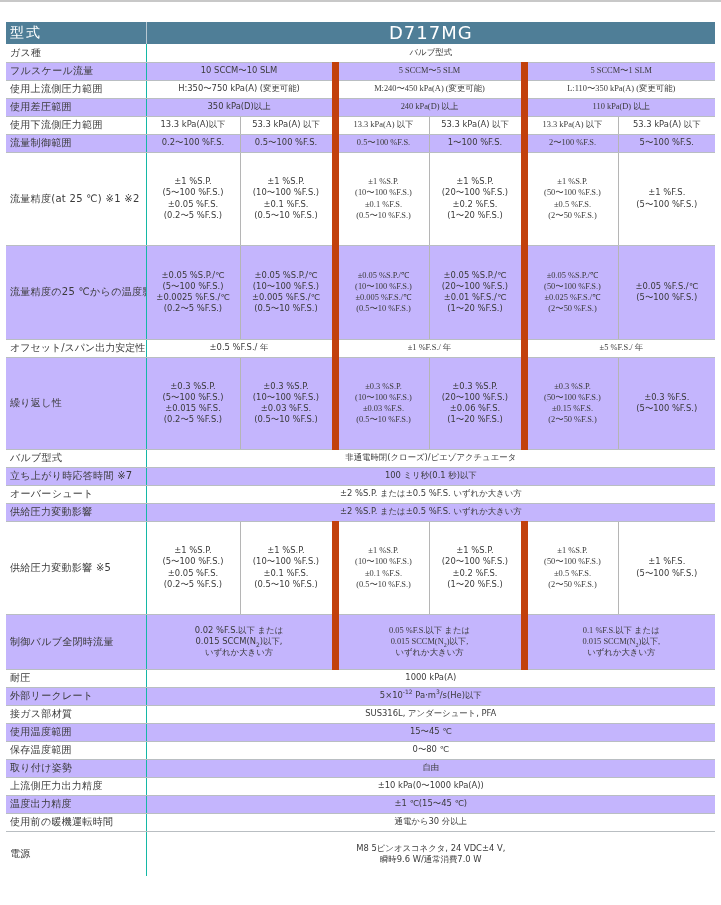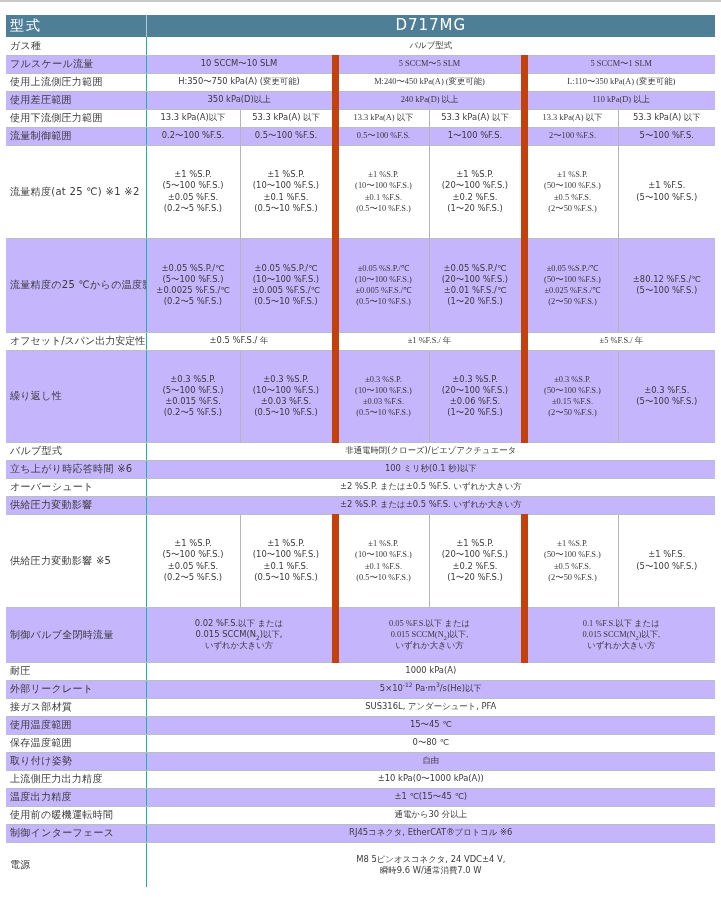--- a/index.html
+++ b/index.html
@@ -1,26 +1,26 @@
 <!DOCTYPE html>
 <html><head>
 <meta charset="utf-8">
 <style>
   html, body { margin:0; padding:0; background:#ffffff; }
   body { width:721px; height:905px; overflow:hidden; font-family:"DejaVu Sans", sans-serif; color:#3a3a3a; }
   .topline { position:absolute; left:0; top:0; width:721px; height:2px; background:#c8c8c8; }
-  table.spec { position:absolute; left:6px; top:15px; width:709px; border-collapse:collapse; table-layout:fixed; font-size:8.4px; }
+  table.spec { position:absolute; left:6px; top:22px; width:709px; border-collapse:collapse; table-layout:fixed; font-size:8.4px; }
   table.spec td { border-bottom:1px solid #b9bec2; text-align:center; vertical-align:middle; padding:0 2px; line-height:11.2px; white-space:nowrap; overflow:hidden; }
   table.spec td.lbl { text-align:left; padding-left:4px; border-right:1px solid #14b8a6; font-size:10px; letter-spacing:0.3px; }
   table.spec td.sep { border-left:7px solid #c2410c;font-family:Liberation Serif, serif; }
   table.spec td.sub { border-left:1.5px solid #b5b5b5; }
   tr.shade td { background:#c4b5fd; }
   tr.head td { background:#4f7e97; color:#ffffff; border-bottom:none; font-size:13px; height:22px; }
   tr.head td.lbl { font-size:14px; letter-spacing:2px; border-right:1px solid #b8c8d2; }
-  tr.head td.model { font-size:15px; letter-spacing:1px; text-align:center; }
+  tr.head td.model { font-size:18px; letter-spacing:1px; text-align:center; }
   .r19 { height:18px; }
   .r45 { height:44px;margin-top:8px; }
   .r56 { height:55px; }
   .r94 { height:93px; }
   .r95 { height:94px; }
   sub,sup { font-size:6px; line-height:0; }
 </style>
 </head>
 <body>
 
@@ -153,21 +153,21 @@
           <div>±0.01 %F.S./℃</div>
           <div>(1〜20 %F.S.)</div>
         </td>
     <td class="sep">
           <div>±0.05 %S.P./℃</div>
           <div>(50〜100 %F.S.)</div>
           <div>±0.025 %F.S./℃</div>
           <div>(2〜50 %F.S.)</div>
         </td>
     <td class="sub">
-          <div>±80.12 %F.S./℃</div>
+          <div>±0.05 %F.S./℃</div>
           <div>(5〜100 %F.S.)</div>
         </td>
   </tr>
 
   <tr class="r19">
     <td class="lbl" style="letter-spacing:0">オフセット/スパン出力安定性※3</td>
     <td colspan="2">±0.5 %F.S./ 年</td>
     <td colspan="2" class="sep">±1 %F.S./ 年</td>
     <td colspan="2" class="sep">±5 %F.S./ 年</td>
   </tr>
@@ -208,21 +208,21 @@
           <div>±0.3 %F.S.</div>
           <div>(5〜100 %F.S.)</div>
         </td>
   </tr>
 
   <tr class="r19">
     <td class="lbl">バルブ型式</td>
     <td colspan="6">非通電時閉(クローズ)/ピエゾアクチュエータ</td>
   </tr>
   <tr class="r19 shade">
-    <td class="lbl">立ち上がり時応答時間 ※6</td>
+    <td class="lbl">立ち上がり時応答時間 ※7</td>
     <td colspan="6">100 ミリ秒(0.1 秒)以下</td>
   </tr>
   <tr class="r19">
     <td class="lbl">オーバーシュート</td>
     <td colspan="6">±2 %S.P. または±0.5 %F.S. いずれか大きい方</td>
   </tr>
   <tr class="r19 shade">
     <td class="lbl">供給圧力変動影響</td>
     <td colspan="6">±2 %S.P. または±0.5 %F.S. いずれか大きい方</td>
   </tr>
@@ -313,24 +313,20 @@
     <td colspan="6">±10 kPa(0〜1000 kPa(A))</td>
   </tr>
   <tr class="r19 shade">
     <td class="lbl">温度出力精度</td>
     <td colspan="6">±1 ℃(15〜45 ℃)</td>
   </tr>
   <tr class="r19">
     <td class="lbl">使用前の暖機運転時間</td>
     <td colspan="6">通電から30 分以上</td>
   </tr>
-  <tr class="r19 shade">
-    <td class="lbl">制御インターフェース</td>
-    <td colspan="6">RJ45コネクタ, EtherCAT®プロトコル ※6</td>
-  </tr>
   <tr class="r45" style="height:45px">
     <td class="lbl" style="border-bottom:none">電源</td>
     <td colspan="6" style="border-bottom:none">
           <div>M8 5ピンオスコネクタ, 24 VDC±4 V,</div>
           <div>瞬時9.6 W/通常消費7.0 W</div>
         </td>
   </tr>
 </tbody>
   </table>
 

